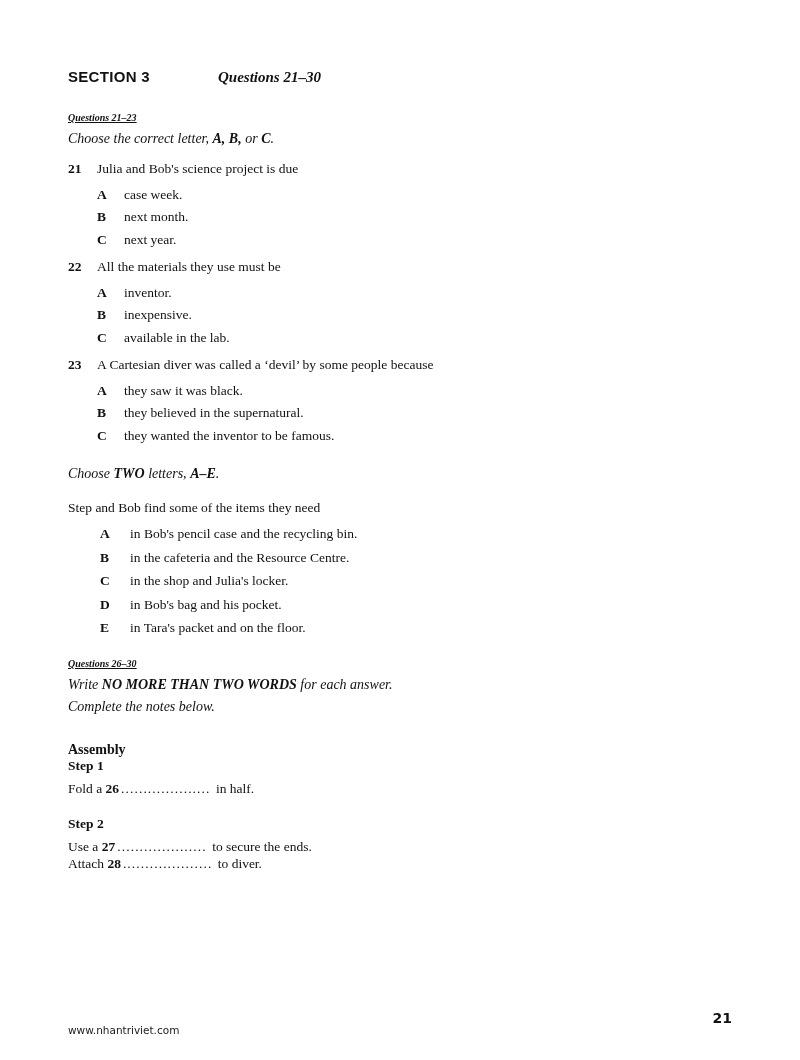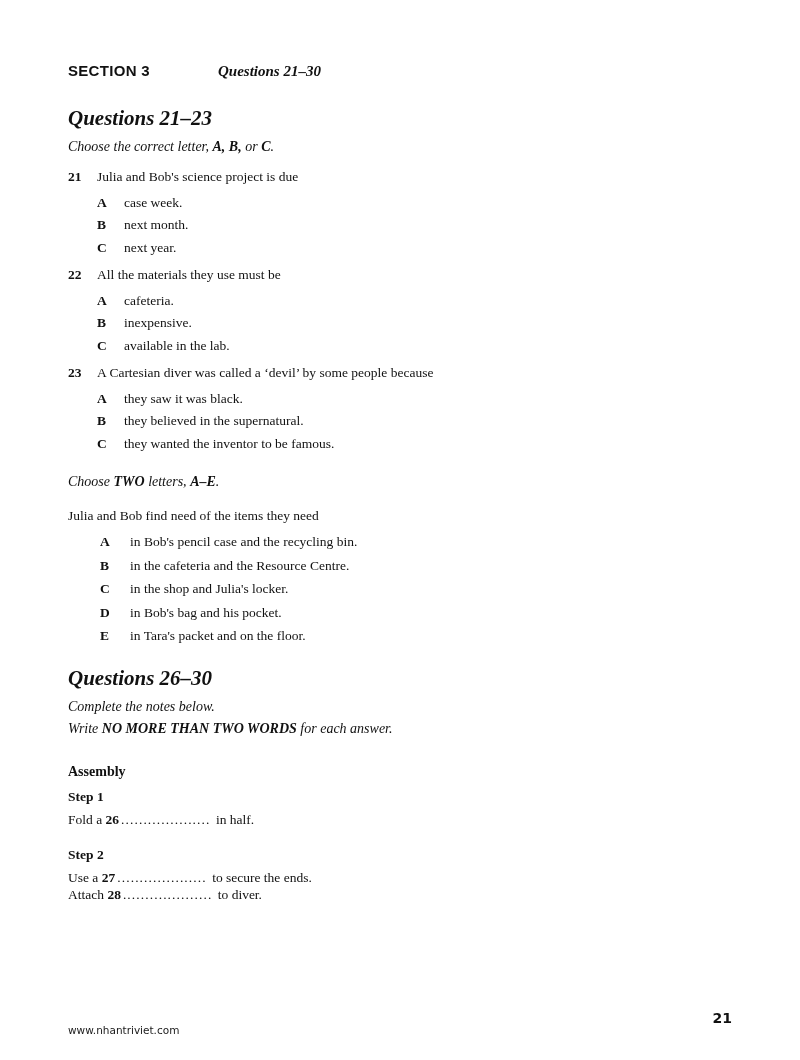--- a/index.html
+++ b/index.html
@@ -12,21 +12,21 @@
     width: 800px;
     height: 1060px;
     background: #ffffff;
     overflow: hidden;
     font-family: "Liberation Serif", "DejaVu Serif", serif;
     color: #111111;
   }
   .content {
     position: absolute;
     left: 68px;
-    top: 62px;
+    top: 68px;
     width: 664px;
   }
 
   
   .section-header {
     display: flex;
     align-items: baseline;
     margin-bottom: 26px;
   }
   .section-label {
@@ -42,22 +42,23 @@
     font-size: 15px;
   }
 
   
   .group {
     margin-bottom: 4px;
   }
   .group-title {
     font-weight: bold;
     font-style: italic;
-    font-size: 21px;
+    font-size: 10px;
     margin-bottom: 7px;
+    text-decoration: underline;
   }
   .group-instr {
     font-style: italic;
     font-size: 14px;
     margin-bottom: 4px;
     line-height: 1.3;
   }
   .group-instr b {
     font-weight: bold;
     font-style: italic;
@@ -112,21 +113,20 @@
   }
   .opt-deep .opt-letter {
     left: 32px;
   }
 
   
   .notes-title {
     font-weight: bold;
     font-size: 14px;
     margin-top: 26px;
-    margin-bottom: 9px;
   }
   .step-title {
     font-weight: bold;
     font-size: 13.5px;
     margin-top: 18px;
     margin-bottom: 6px;
   }
   .step-title.first {
     margin-top: 0;
   }
@@ -203,21 +203,21 @@
         </div>
       </div>
 
       <div class="q-block">
         <div class="q-stem">
           <span class="q-num">22</span>
           <span>All the materials they use must be</span>
         </div>
         <div class="opt">
           <span class="opt-letter">A</span>
-          <span>cafeteria.</span>
+          <span>inventor.</span>
         </div>
         <div class="opt">
           <span class="opt-letter">B</span>
           <span>inexpensive.</span>
         </div>
         <div class="opt">
           <span class="opt-letter">C</span>
           <span>available in the lab.</span>
         </div>
       </div>
@@ -240,21 +240,21 @@
           <span>they wanted the inventor to be famous.</span>
         </div>
       </div>
     </div>
 
     <div class="spacer-24"></div>
 
     <div class="group">
       <div class="group-instr"><span>Choose </span><b>TWO</b><span> letters, </span><b>A–E</b><span>.</span></div>
 
-      <div class="lead-text">Julia and Bob find need of the items they need</div>
+      <div class="lead-text">Step and Bob find some of the items they need</div>
 
       <div class="opt-deep">
         <span class="opt-letter">A</span>
         <span>in Bob's pencil case and the recycling bin.</span>
       </div>
       <div class="opt-deep">
         <span class="opt-letter">B</span>
         <span>in the cafeteria and the Resource Centre.</span>
       </div>
       <div class="opt-deep">
@@ -268,22 +268,22 @@
       <div class="opt-deep">
         <span class="opt-letter">E</span>
         <span>in Tara's packet and on the floor.</span>
       </div>
     </div>
 
     <div class="spacer-26"></div>
 
     <div class="group">
       <div class="group-title">Questions 26–30</div>
+      <div class="group-instr"><span>Write </span><b>NO MORE THAN TWO WORDS</b><span> for each answer.</span></div>
       <div class="group-instr">Complete the notes below.</div>
-      <div class="group-instr"><span>Write </span><b>NO MORE THAN TWO WORDS</b><span> for each answer.</span></div>
 
       <div class="notes-title">Assembly</div>
 
       <div class="step-title first">Step 1</div>
       <div class="step-line"><span>Fold a </span><b>26</b><span class="dots">....................</span><span> in half.</span></div>
 
       <div class="step-title">Step 2</div>
       <div class="step-line"><span>Use a </span><b>27</b><span class="dots">....................</span><span> to secure the ends.</span></div>
 
       <div class="step-line"><span>Attach </span><b>28</b><span class="dots">....................</span><span> to diver.</span></div>

